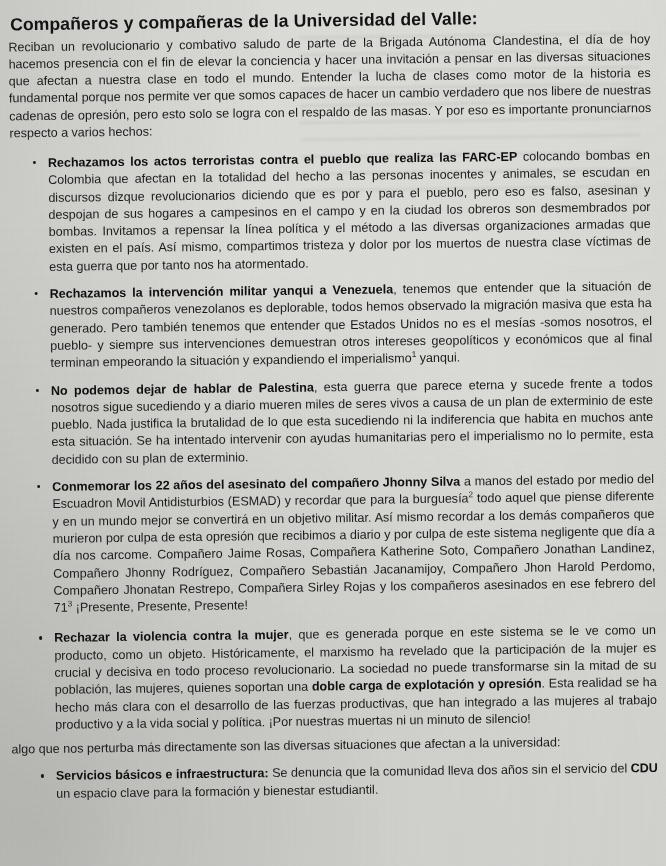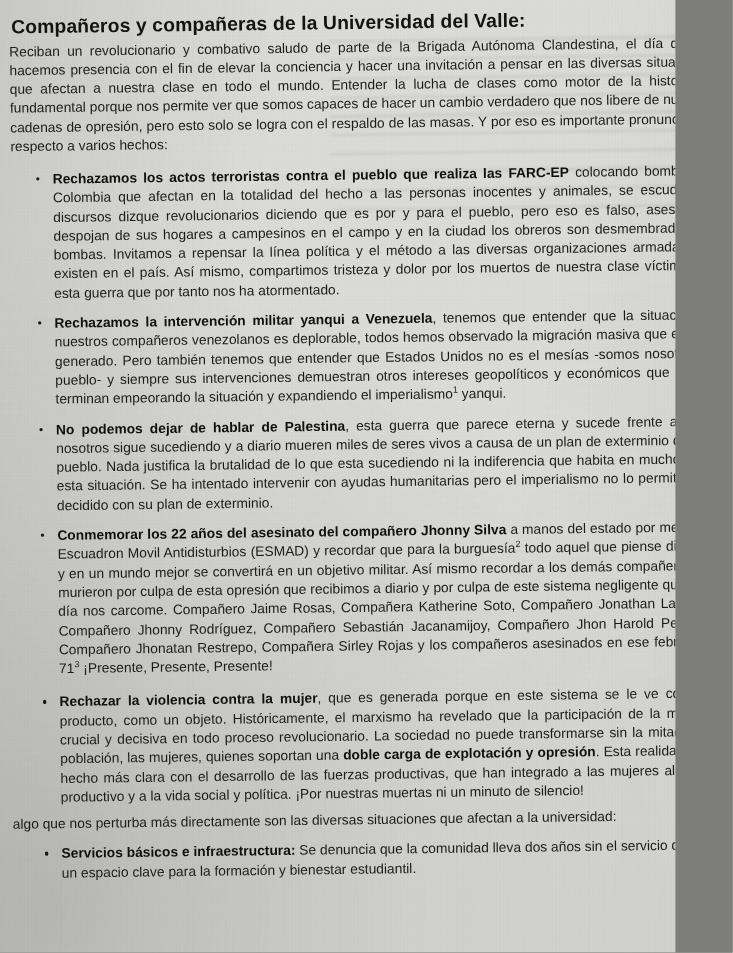--- a/index.html
+++ b/index.html
@@ -4,21 +4,21 @@
 <title>Documento</title>
 <style>
   html, body {
     margin: 0;
     padding: 0;
     background: #7d7d7b;
   }
 
   #page {
     position: relative;
-    width: 614px;
+    width: 666px;
     height: 866px;
     overflow: hidden;
     background: #dbdbd7;
     font-family: "Liberation Sans", sans-serif;
     color: #171717;
     -webkit-font-smoothing: antialiased;
   }
 
   
   #paper-lighting {

